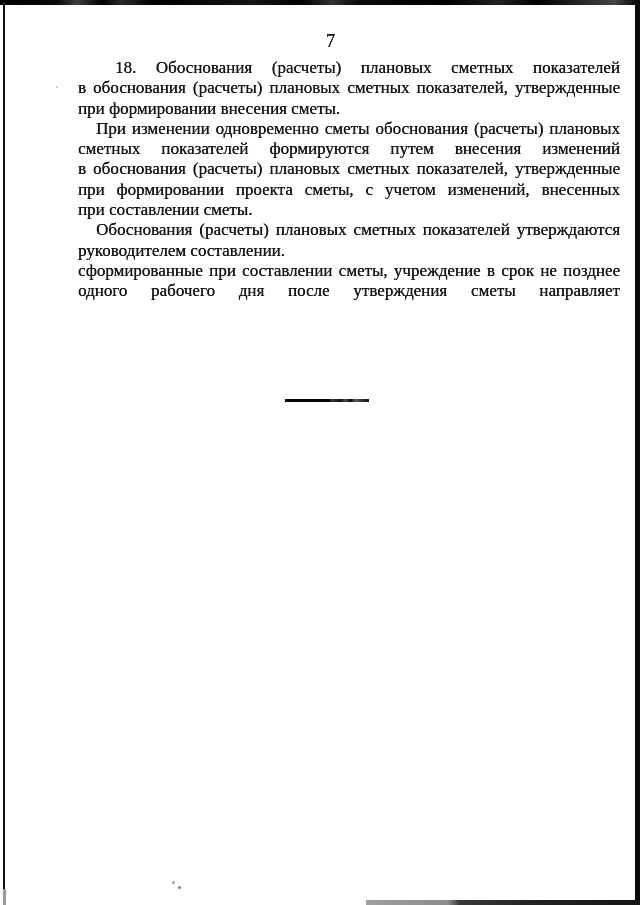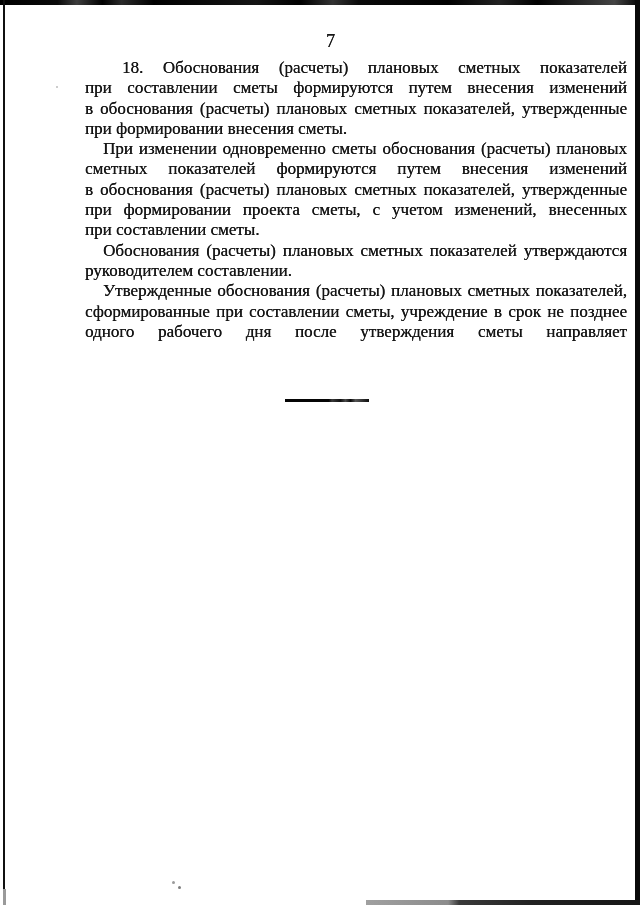--- a/index.html
+++ b/index.html
@@ -36,21 +36,21 @@
   .speck.s2 { left: 178px; top: 886px; width: 3px; height: 3px; background: #7d7d7d; }
   .speck.s3 { left: 56px; top: 86px; width: 2px; height: 2px; background: #bdbdbd; }
 
   .page-number {
     position: absolute; top: 31px; left: 78px; width: 505px;
     text-align: center;
     font-size: 18px; color: #161616;
     text-shadow: 0.2px 0 0 currentColor;
   }
   .content {
-    position: absolute; left: 85px; top: 58px; width: 542px;
+    position: absolute; left: 78px; top: 58px; width: 542px;
     font-size: 17px; line-height: 20.3px; color: #161616;
     text-shadow: 0.2px 0 0 currentColor;
   }
   .para { margin: 0; padding: 0; }
   .line {
     display: block;
     text-align: justify;
     text-align-last: justify;
   }
   .line.last { text-align-last: left; }
@@ -72,35 +72,33 @@
 <div class="scan-bottom"></div>
 <div class="speck s1"></div>
 <div class="speck s2"></div>
 <div class="speck s3"></div>
 
 <div class="page-number">7</div>
 
 <div class="content">
   <p class="para">
     <span class="line ind-num">18. Обоснования (расчеты) плановых сметных показателей</span>
-    <span class="line">при составлении сметы формируются путем внесения изменений</span>
     <span class="line">в обоснования (расчеты) плановых сметных показателей, утвержденные</span>
     <span class="line last">при формировании внесения сметы.</span>
   </p>
   <p class="para">
     <span class="line ind">При изменении одновременно сметы обоснования (расчеты) плановых</span>
     <span class="line">сметных показателей формируются путем внесения изменений</span>
     <span class="line">в обоснования (расчеты) плановых сметных показателей, утвержденные</span>
     <span class="line">при формировании проекта сметы, с учетом изменений, внесенных</span>
     <span class="line last">при составлении сметы.</span>
   </p>
   <p class="para">
     <span class="line ind">Обоснования (расчеты) плановых сметных показателей утверждаются</span>
     <span class="line last">руководителем составлении.</span>
   </p>
   <p class="para">
-    <span class="line ind">Утвержденные обоснования (расчеты) плановых сметных показателей,</span>
     <span class="line">сформированные при составлении сметы, учреждение в срок не позднее</span>
     <span class="line">одного рабочего дня после утверждения сметы направляет</span>
   </p>
 </div>
 
 <div class="end-divider"></div>
 
 </body></html>

